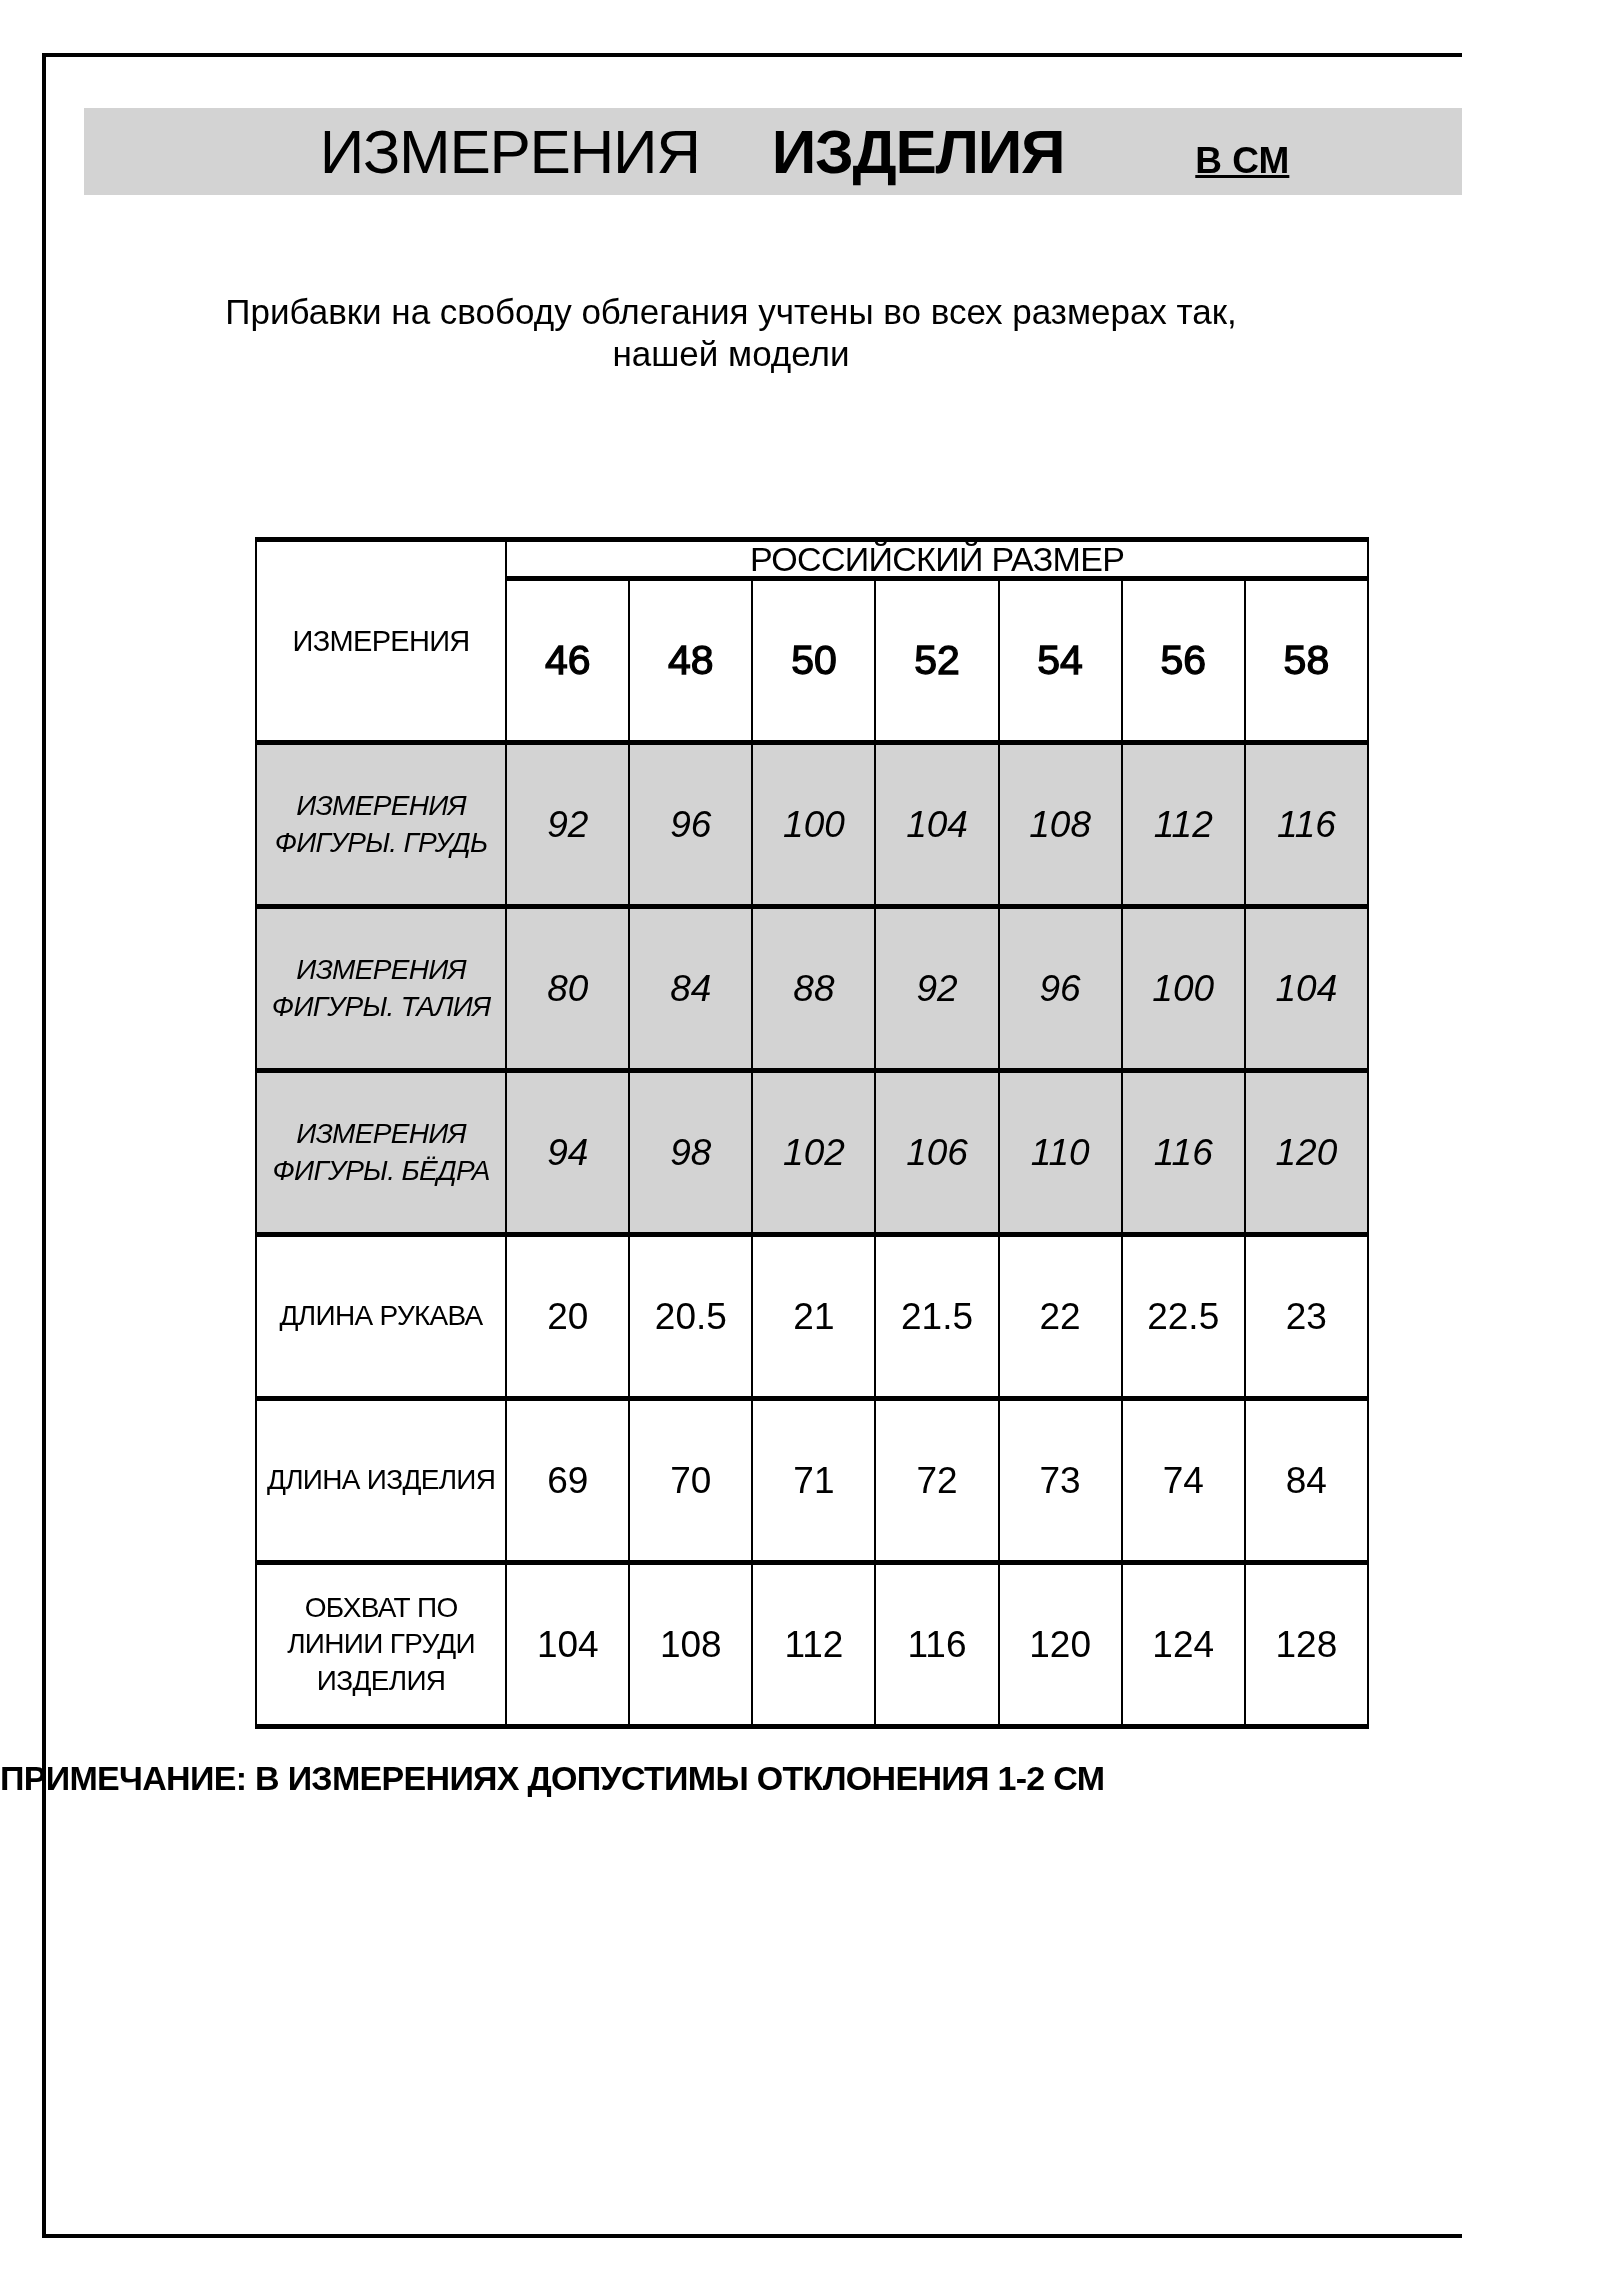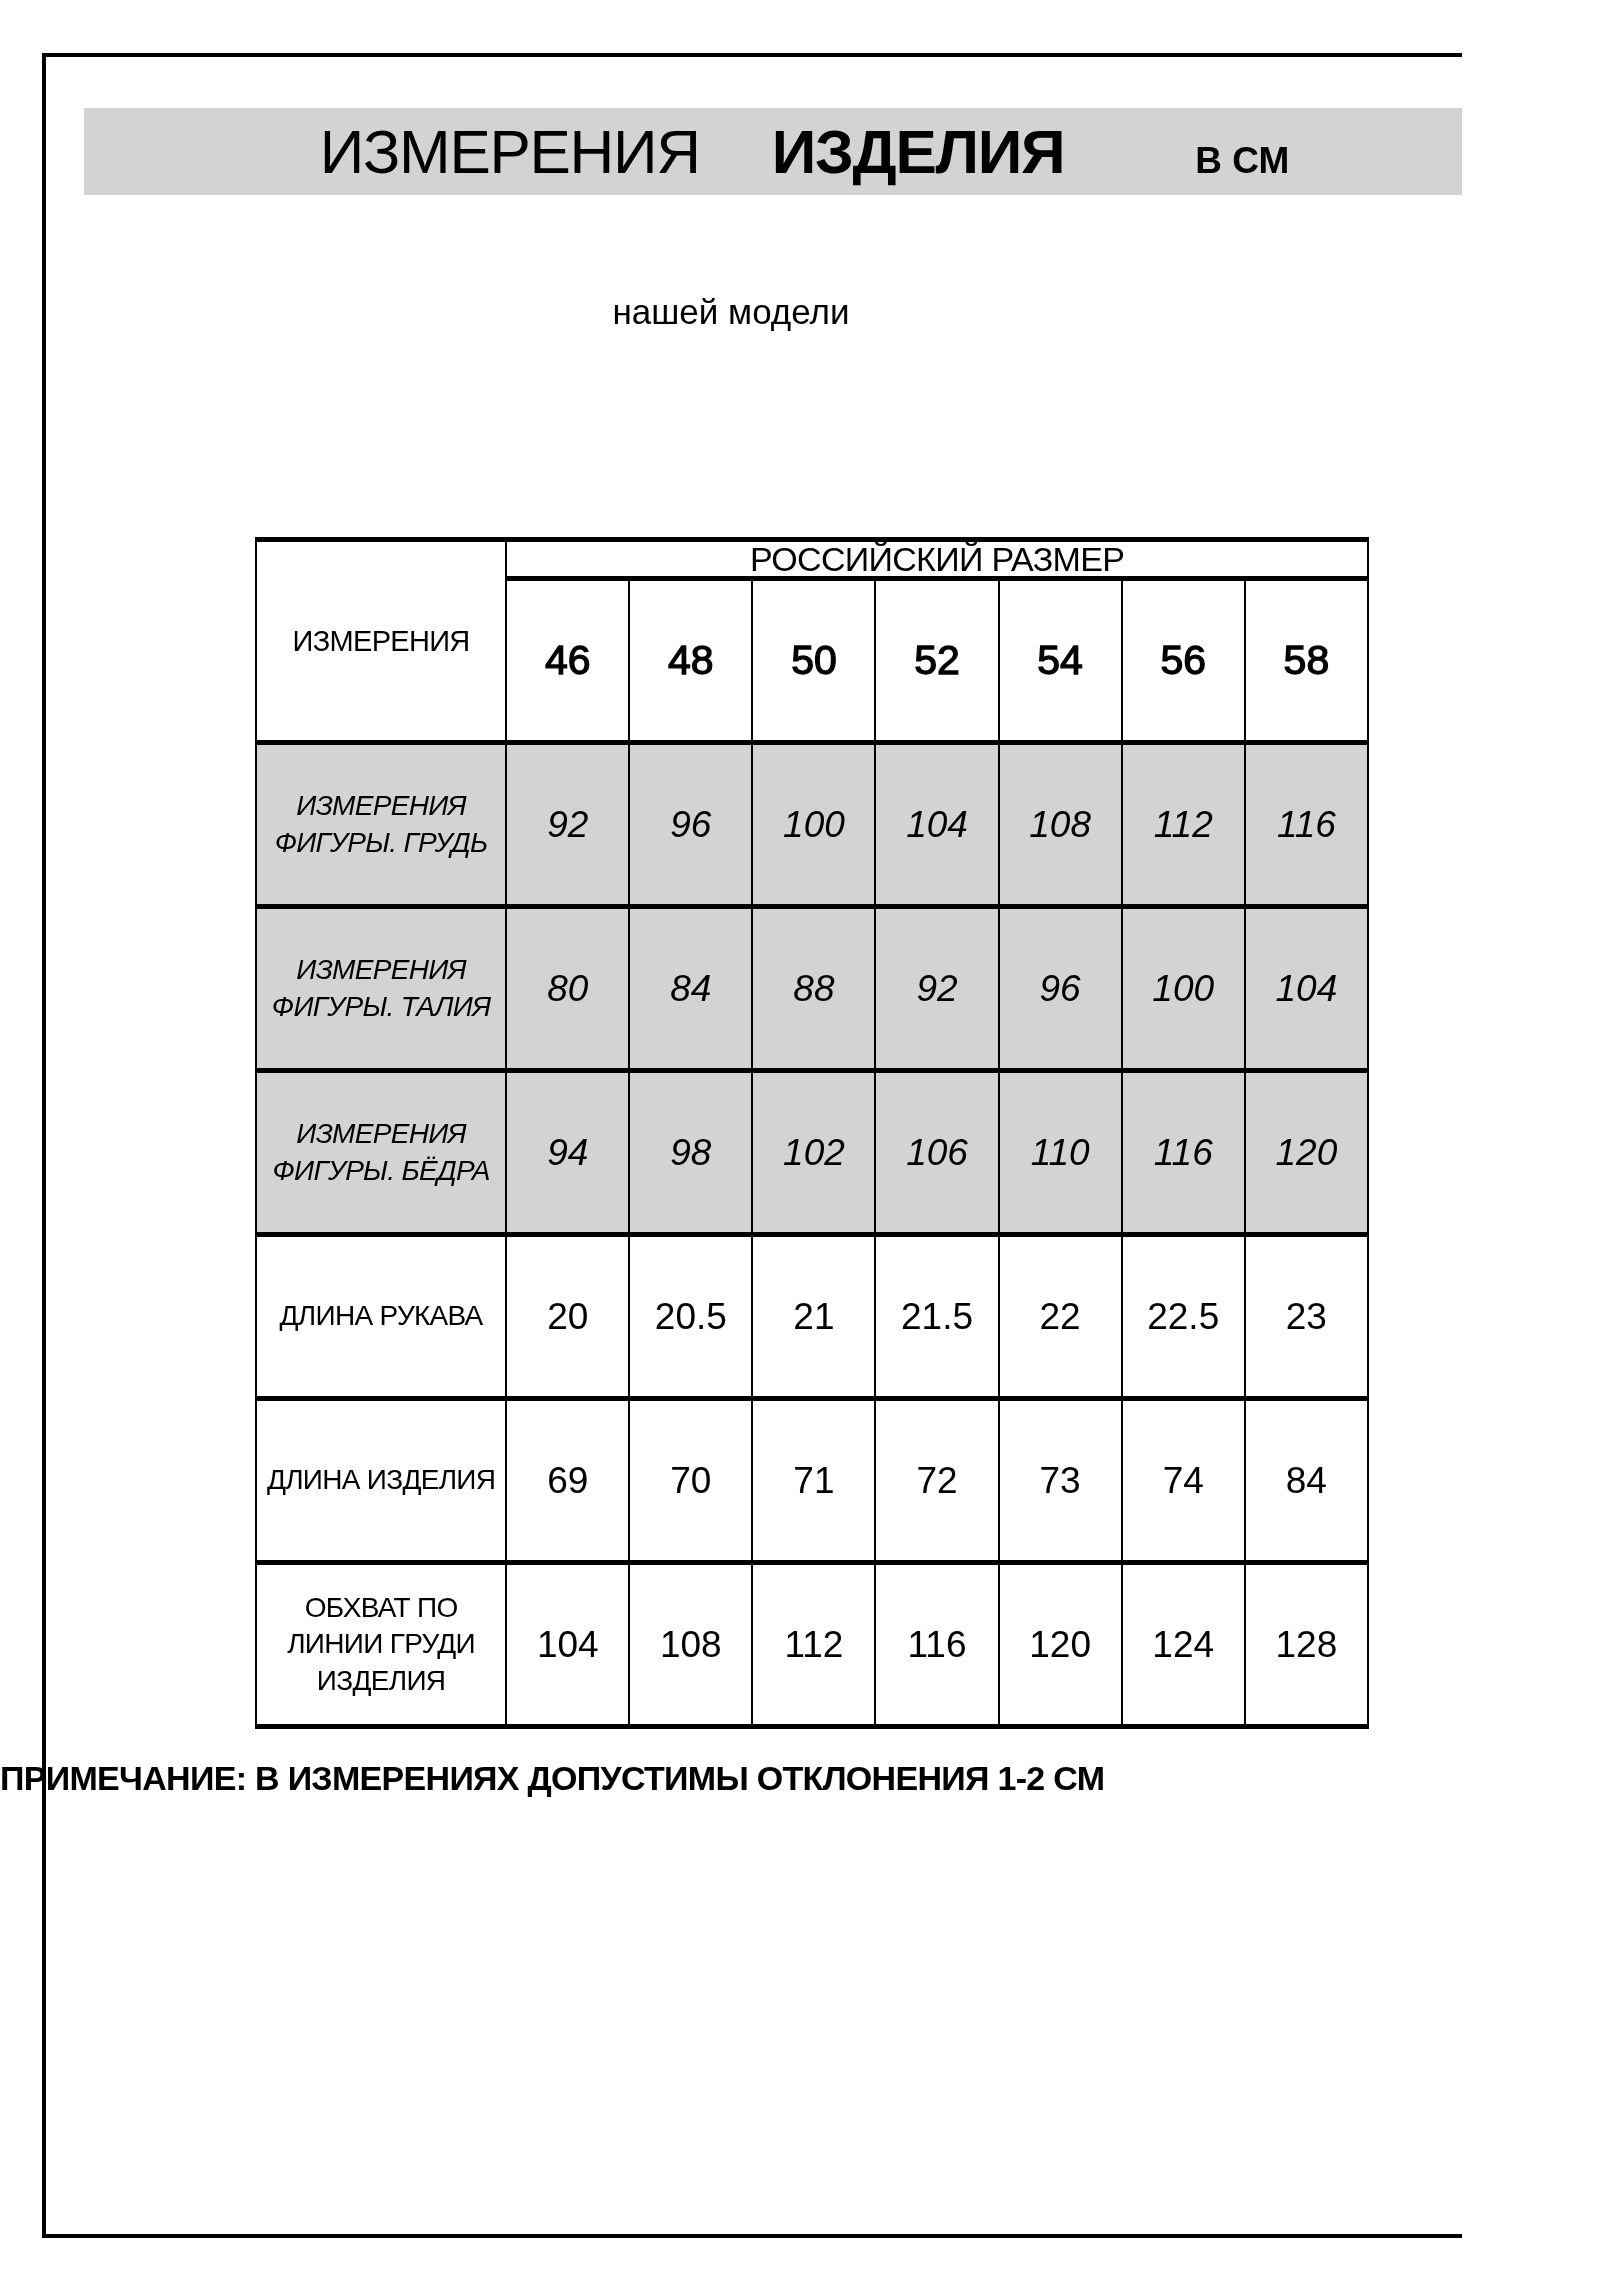--- a/index.html
+++ b/index.html
@@ -47,20 +47,21 @@
     font-weight: 700;
     letter-spacing: -1.3px;
     line-height: 87px;
     margin-left: 72px;
   }
   .titlebar .t-unit {
     font-size: 37px;
     font-weight: 700;
     line-height: 87px;
     margin-left: 131px;
+    text-decoration: underline;
   }
   .article {
     position: absolute;
     left: 0;
     top: 233px;
     width: 100%;
     text-align: center;
     font-size: 43px;
     font-weight: 400;
     line-height: 1.15;
@@ -142,20 +143,21 @@
   <div class="frame"></div>
 
   <div class="titlebar">
     <span class="t-word1">ИЗМЕРЕНИЯ</span>
     <span class="t-word2">ИЗДЕЛИЯ</span>
     <span class="t-unit">В СМ</span>
   </div>
 
 
   <div class="description">
+    <div>Прибавки на свободу облегания учтены во всех размерах так,</div>
     <div>нашей модели</div>
   </div>
 
   <table class="sizes">
     <colgroup>
       <col style="width:250px">
       <col style="width:123px">
         <col style="width:123px">
         <col style="width:123px">
         <col style="width:123px">

